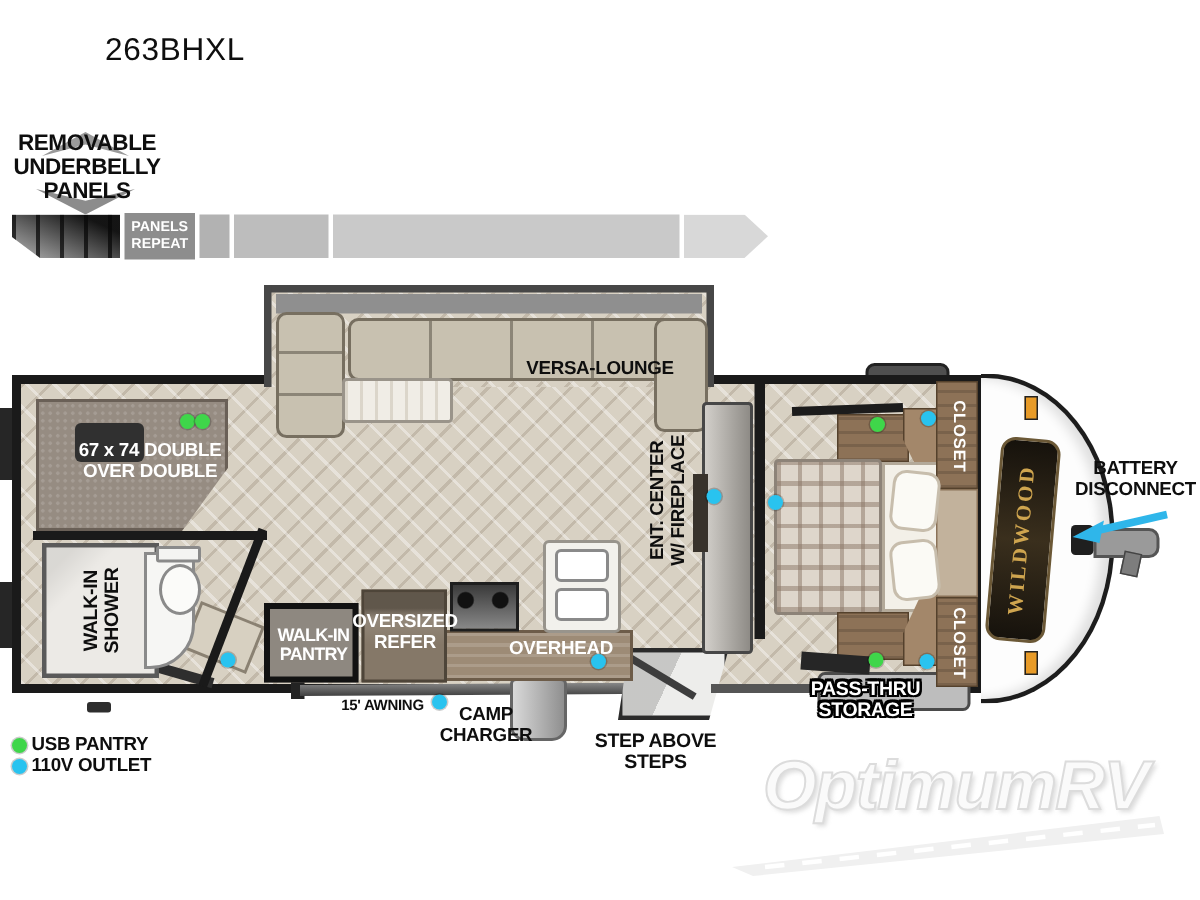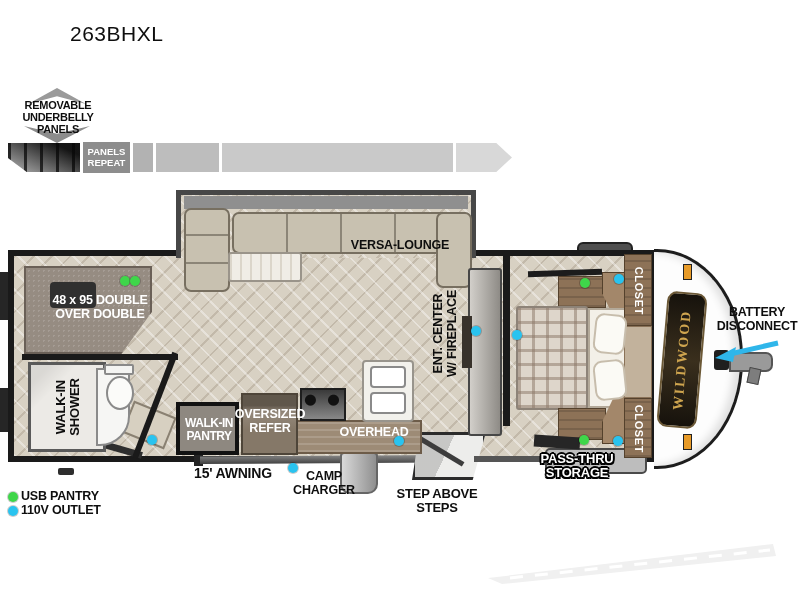--- a/index.html
+++ b/index.html
@@ -35,21 +35,21 @@
 </style>
 </head>
 <body>
 
 <div id="canvas">
 
   <div class="lbl" style="left:34px;top:22px;width:140px;text-align:left;font:500 21px/1.1 'Liberation Sans',sans-serif;letter-spacing:0.5px;margin-left:36px;">263BHXL</div>
 
   <div class="abs" style="left:28px;top:88px;width:58px;height:16px;background:#9a9a9a;
               clip-path:polygon(0 100%,50% 0,100% 100%,50% 52%);z-index:5;"></div>
-  <div class="lbl" style="left:8px;top:100px;width:100px;font-size:11px;letter-spacing:-0.3px;">REMOVABLE
+  <div class="lbl" style="left:8px;top:88px;width:100px;font-size:15px;letter-spacing:-0.3px;">REMOVABLE
 UNDERBELLY
 PANELS</div>
   <div class="abs" style="left:24px;top:126px;width:66px;height:17px;background:#8c8c8c;
               clip-path:polygon(0 0,50% 46%,100% 0,50% 100%);z-index:5;"></div>
 
   <div class="seg" style="left:8px;width:72px;
               background-image:linear-gradient(205deg,rgba(10,10,10,.92) 20%,rgba(190,190,190,.15) 85%),
               repeating-linear-gradient(90deg,#141414 0 3px,#8f8f8f 3px 16px);
               clip-path:polygon(0 0,100% 0,100% 100%,26% 100%,0 52%);"></div>
   <div class="seg" style="left:83px;width:47px;top:142px;height:31px;background:#8d8d8d;display:flex;align-items:center;">
@@ -72,21 +72,21 @@
               background-image:repeating-linear-gradient(0deg,rgba(0,0,0,0) 0 26px,rgba(90,84,72,.55) 26px 28px);"></div>
   <div class="furn sofa" style="left:436px;top:212px;width:36px;height:76px;z-index:11;"></div>
   <div class="furn" style="left:228px;top:252px;width:74px;height:30px;background:#f0ede6;border:2px solid #9a948a;border-radius:3px;z-index:12;
               background-image:repeating-linear-gradient(90deg,rgba(180,170,150,.35) 0 2px,rgba(0,0,0,0) 2px 10px);"></div>
   <div class="lbl" style="left:338px;top:239px;width:124px;font-size:12.5px;">VERSA-LOUNGE</div>
 
   <div class="furn" style="left:24px;top:266px;width:128px;height:88px;background:#968c82;border:2px solid #6a6057;
               background-image:radial-gradient(rgba(255,255,255,.14) 1px,rgba(0,0,0,0) 1px);background-size:5px 5px;
               clip-path:polygon(0 0,100% 0,100% 52%,76% 100%,0 100%);"></div>
   <div class="furn" style="left:50px;top:282px;width:46px;height:26px;background:#303030;border-radius:4px;z-index:11;"></div>
-  <div class="lbl wlbl" style="left:30px;top:294px;width:140px;font-size:12.5px;">48 x 95 DOUBLE
+  <div class="lbl wlbl" style="left:30px;top:294px;width:140px;font-size:12.5px;">67 x 74 DOUBLE
 OVER DOUBLE</div>
   <div class="abs" style="left:0;top:272px;width:10px;height:48px;background:#262626;z-index:5;"></div>
   <div class="abs" style="left:0;top:388px;width:13px;height:44px;background:#262626;z-index:5;"></div>
 
   <div class="furn" style="left:22px;top:354px;width:156px;height:6px;background:#1a1a1a;z-index:12;"></div>
   <div class="furn" style="left:172px;top:354px;width:6px;height:112px;background:#1a1a1a;transform:rotate(21deg);transform-origin:top right;z-index:12;"></div>
   <div class="furn" style="left:28px;top:362px;width:78px;height:90px;background:#eceae6;border:3px solid #5a5a5a;z-index:11;
               background-image:linear-gradient(135deg,rgba(0,0,0,.08) 0 12%,rgba(0,0,0,0) 30%);"></div>
   <div class="furn" style="left:96px;top:368px;width:34px;height:78px;background:#f6f6f4;border:2px solid #8a8a8a;border-radius:0 0 30px 0;z-index:11;"></div>
   <div class="vlbl" style="left:22px;top:360px;width:92px;height:94px;">
@@ -176,21 +176,21 @@
   <svg class="abs" style="left:712px;top:336px;z-index:31;" width="72" height="28" viewBox="0 0 72 28">
     <line x1="66" y1="7" x2="18" y2="18" stroke="#2fb6ea" stroke-width="5"></line>
     <polygon points="3,22 24,11 21,26" fill="#2fb6ea"></polygon>
   </svg>
 
   <div class="abs" style="left:194px;top:452px;width:9px;height:14px;background:#232323;z-index:8;"></div>
   <div class="abs" style="left:200px;top:455px;width:240px;height:9px;background:linear-gradient(180deg,#8a8a8a,#3f3f3f);
               clip-path:polygon(0 18%,100% 0,100% 84%,0 100%);z-index:8;"></div>
   <div class="abs" style="left:428px;top:458px;width:28px;height:7px;background:#555;transform:rotate(20deg);z-index:8;"></div>
   <div class="dot b" style="left:288px;top:463px;"></div>
-  <div class="lbl" style="left:186px;top:466px;width:94px;font-size:14px;">15' AWNING</div>
+  <div class="lbl" style="left:208px;top:466px;width:94px;font-size:10px;">15' AWNING</div>
 
   <div class="abs" style="left:340px;top:452px;width:34px;height:38px;background:linear-gradient(90deg,#d9d9d9,#8f8f8f);
               border:2px solid #666;border-radius:4px 4px 10px 10px;z-index:8;"></div>
   <div class="lbl" style="left:286px;top:470px;width:76px;font-size:12.5px;">CAMP
 CHARGER</div>
 
   <div class="abs" style="left:410px;top:430px;width:62px;height:5px;background:#3d3d3d;transform:rotate(31deg);transform-origin:left center;z-index:9;"></div>
   <div class="abs" style="left:412px;top:432px;width:74px;height:48px;background:#ededeb;border:3px solid #2b2b2b;box-sizing:border-box;
               clip-path:polygon(10% 0,100% 0,82% 100%,0 100%);z-index:8;
               background-image:linear-gradient(115deg,rgba(0,0,0,.16) 0 45%,rgba(0,0,0,0) 45%);"></div>
@@ -202,18 +202,21 @@
 STORAGE</div>
 
   <div class="abs" style="left:72px;top:452px;width:70px;height:7px;background:#2e2e2e;transform:rotate(16deg);transform-origin:right center;z-index:8;"></div>
   <div class="abs" style="left:58px;top:468px;width:16px;height:7px;background:#2e2e2e;border-radius:2px;z-index:8;"></div>
 
   <div class="dot g" style="left:8px;top:492px;"></div>
   <div class="lbl" style="left:21px;top:490px;width:120px;text-align:left;font-size:12.5px;">USB PANTRY</div>
   <div class="dot b" style="left:8px;top:506px;"></div>
   <div class="lbl" style="left:21px;top:504px;width:120px;text-align:left;font-size:12.5px;">110V OUTLET</div>
 
+  <div class="abs" style="left:482px;top:500px;width:310px;z-index:18;font:italic 900 46px/1 'Liberation Sans',sans-serif;
+              color:#fafafa;-webkit-text-stroke:1.3px #dcdcdc;text-shadow:2px 2px 3px rgba(170,170,170,.4);
+              letter-spacing:-1px;text-align:center;">OptimumRV</div>
   <svg class="abs" style="left:488px;top:538px;z-index:17;" width="290" height="48" viewBox="0 0 290 48">
     <polygon points="0,40 285,6 288,18 14,46" fill="#f0f0f0"></polygon>
     <line x1="22" y1="40" x2="282" y2="12" stroke="#ffffff" stroke-width="3" stroke-dasharray="13 12"></line>
   </svg>
 
 </div>
 
 </body></html>

